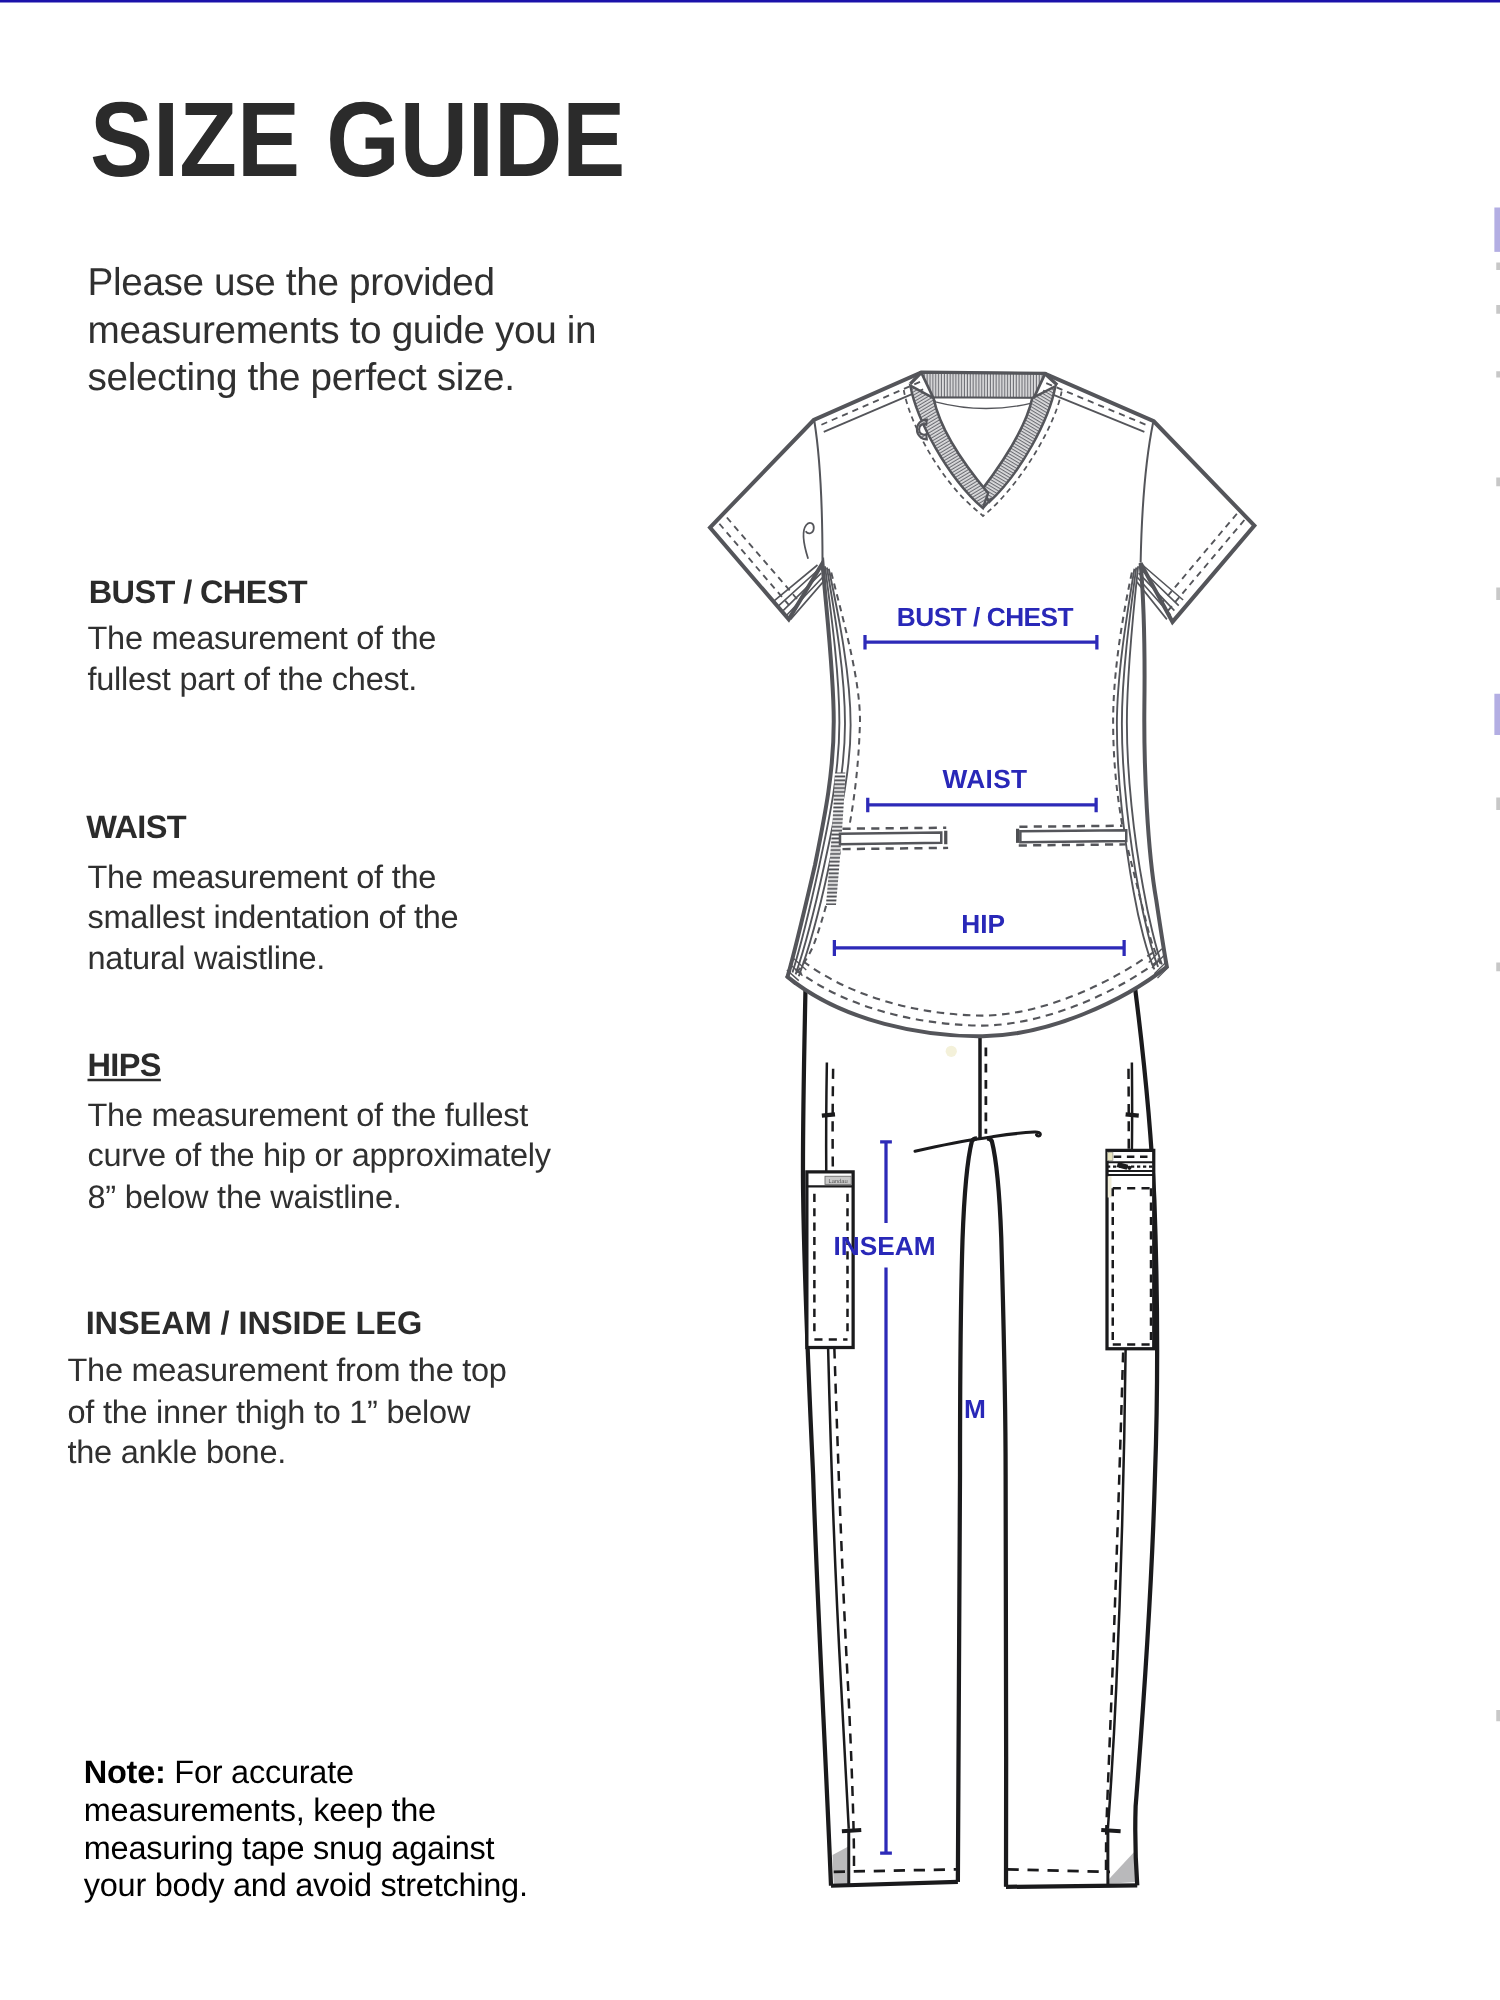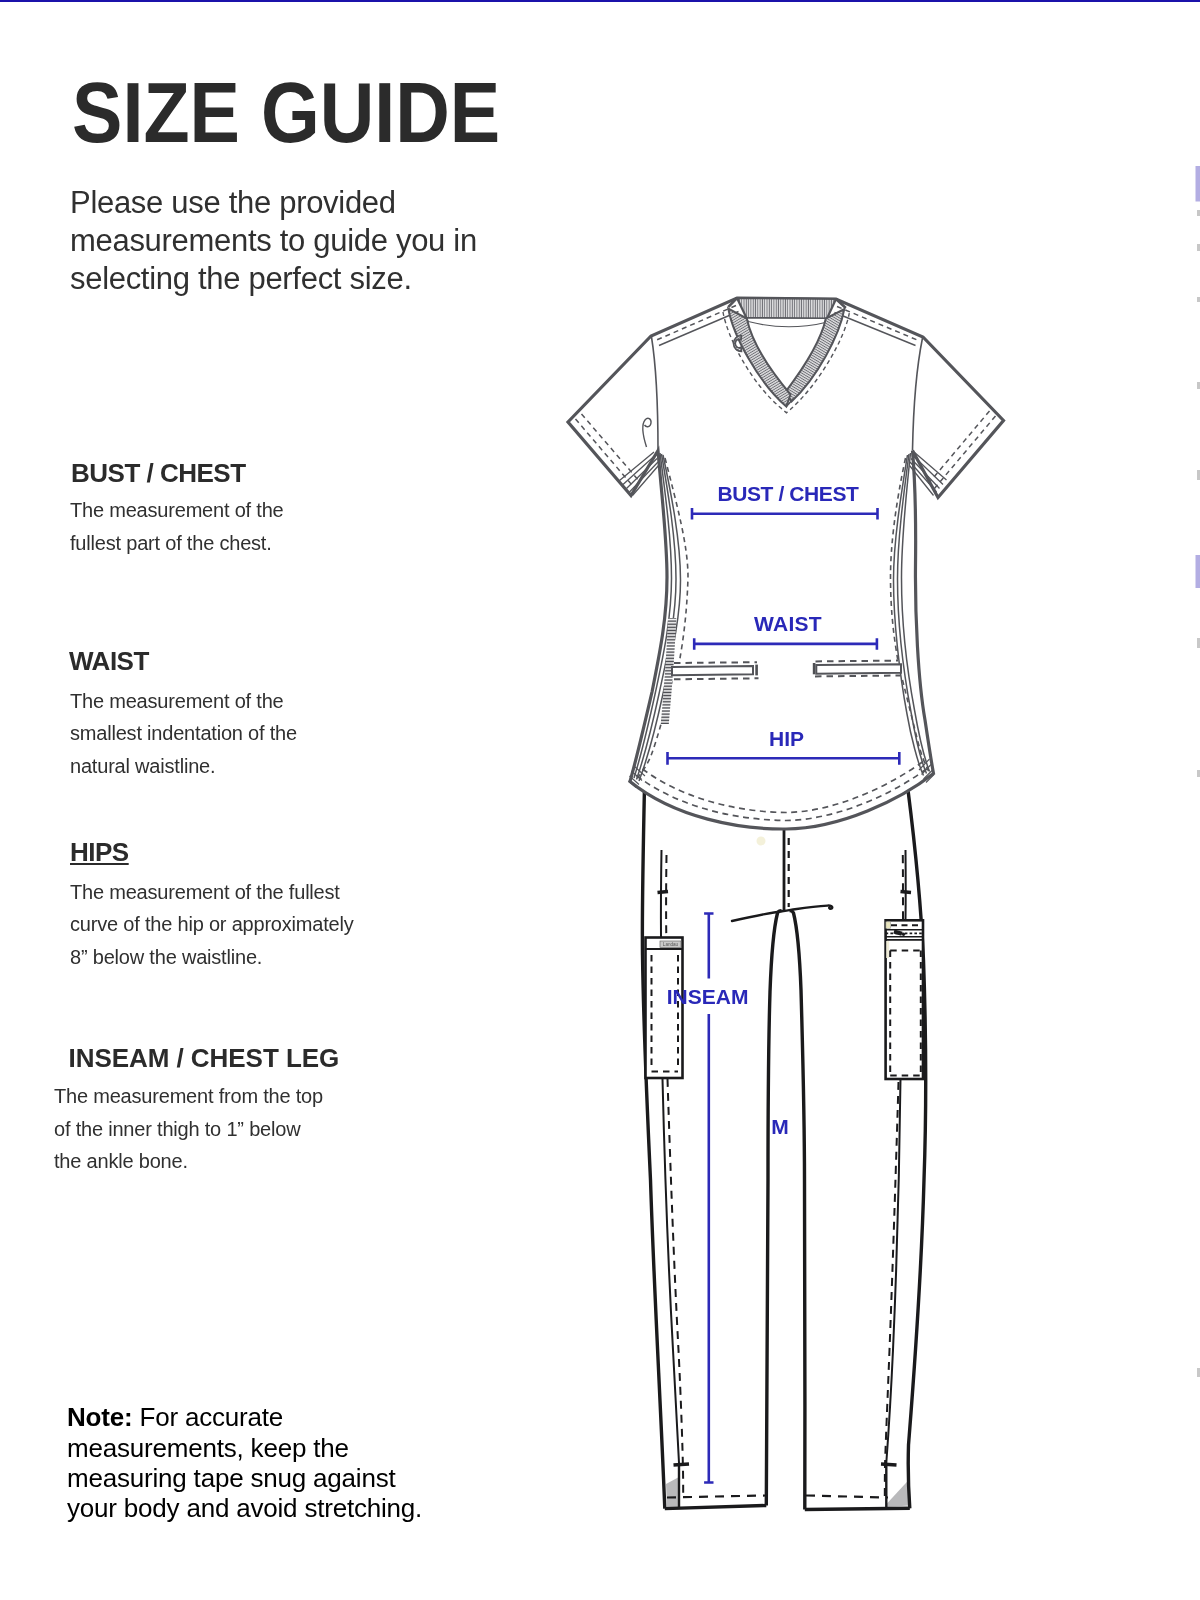--- a/index.html
+++ b/index.html
@@ -1,40 +1,40 @@
 <!DOCTYPE html>
 <html><head>
 <meta charset="utf-8">
 <style>
 html,body{margin:0;padding:0;width:1200px;height:1600px;background:#ffffff;overflow:hidden;}
 body{font-family:"Liberation Sans",sans-serif;position:relative;}
 .abs{position:absolute;}
 .topbar{position:absolute;left:0;top:0;width:1200px;height:2px;background:#1b12aa;}
 h1{margin:0;font-size:85px;font-weight:bold;color:#2b2b2b;letter-spacing:0px;transform:scale(0.889,1);transform-origin:0 0;white-space:nowrap;}
-.intro{font-size:31px;line-height:38.2px;color:#303030;letter-spacing:-0.3px;}
+.intro{font-size:31px;line-height:38.2px;color:#303030;letter-spacing:-0.3px;margin-top:23px;}
 .h2{font-size:26px;font-weight:bold;color:#2b2b2b;letter-spacing:-0.5px;white-space:nowrap;}
-.body{font-size:20px;line-height:32.5px;color:#303030;letter-spacing:-0.2px;}
+.body{font-size:26px;line-height:32.5px;color:#303030;letter-spacing:-0.2px;}
 .note{font-size:26px;line-height:30.4px;color:#000000;letter-spacing:-0.2px;}
 </style>
 </head>
 <body>
 <div class="topbar"></div>
 <h1 class="abs" style="left:72px;top:63.6px;">SIZE GUIDE</h1>
 <div class="abs intro" style="left:70px;top:183.9px;">Please use the provided<br>measurements to guide you in<br>selecting the perfect size.</div>
 
 <div class="abs h2" style="left:71px;top:457.9px;">BUST / CHEST</div>
 <div class="abs body" style="left:70px;top:493.5px;line-height:33.4px;">The measurement of the<br>fullest part of the chest.</div>
 
 <div class="abs h2" style="left:69px;top:646px;">WAIST</div>
 <div class="abs body" style="left:70px;top:684.7px;">The measurement of the<br>smallest indentation of the<br>natural waistline.</div>
 
 <div class="abs h2" style="left:70px;top:837.2px;text-decoration:underline;">HIPS</div>
 <div class="abs body" style="left:70px;top:875.5px;">The measurement of the fullest<br>curve of the hip or approximately<br>8” below the waistline.</div>
 
-<div class="abs h2" style="left:68.5px;top:1043px;letter-spacing:-0.05px;">INSEAM / CHEST LEG</div>
+<div class="abs h2" style="left:68.5px;top:1043px;letter-spacing:-0.05px;">INSEAM / INSIDE LEG</div>
 <div class="abs body" style="left:54px;top:1080.2px;">The measurement from the top<br>of the inner thigh to 1” below<br>the ankle bone.</div>
 
 <div class="abs note" style="left:67px;top:1402.2px;"><b>Note:</b> For accurate<br>measurements, keep the<br>measuring tape snug against<br>your body and avoid stretching.</div>
 
 <svg class="abs" style="left:0;top:0;" width="1200" height="1600" viewBox="0 0 1200 1600">
 <defs>
 <pattern id="hv" width="2.3" height="6" patternUnits="userSpaceOnUse">
         <rect width="2.3" height="6" fill="#ffffff"></rect>
         <rect x="0.5" width="1.2" height="6" fill="#6b6c72"></rect>
       </pattern>

